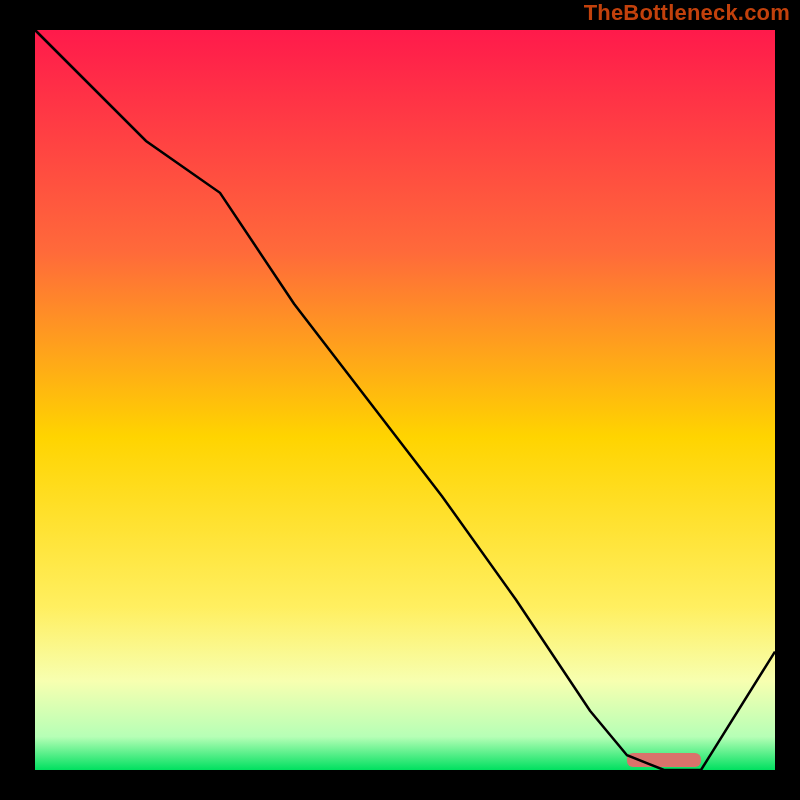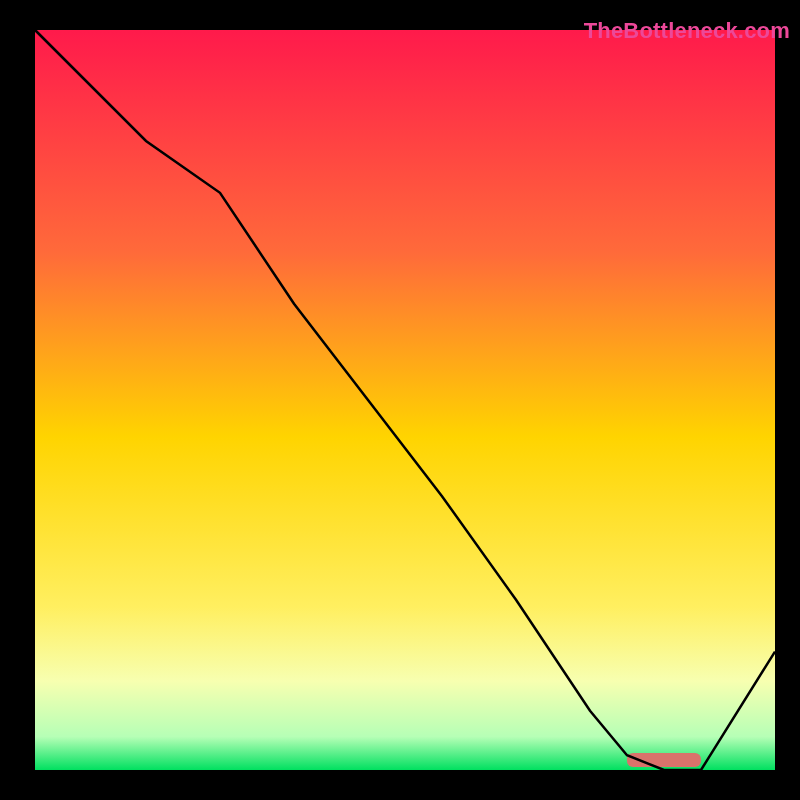--- a/index.html
+++ b/index.html
@@ -11,23 +11,23 @@
     font-family: Arial, Helvetica, sans-serif;
     overflow: hidden;
   }
   .stage {
     position: relative;
     width: 800px;
     height: 800px;
   }
   .watermark {
     position: absolute;
-    top: 18px;
+    top: 0;
     right: 10px;
-    color: #ec4899;
+    color: #c2410c;
     font-size: 22px;
     font-weight: 600;
     letter-spacing: 0.2px;
     z-index: 10;
     user-select: none;
     margin-left: 12px;
   }
   svg {
     position: absolute;
     top: 0;

